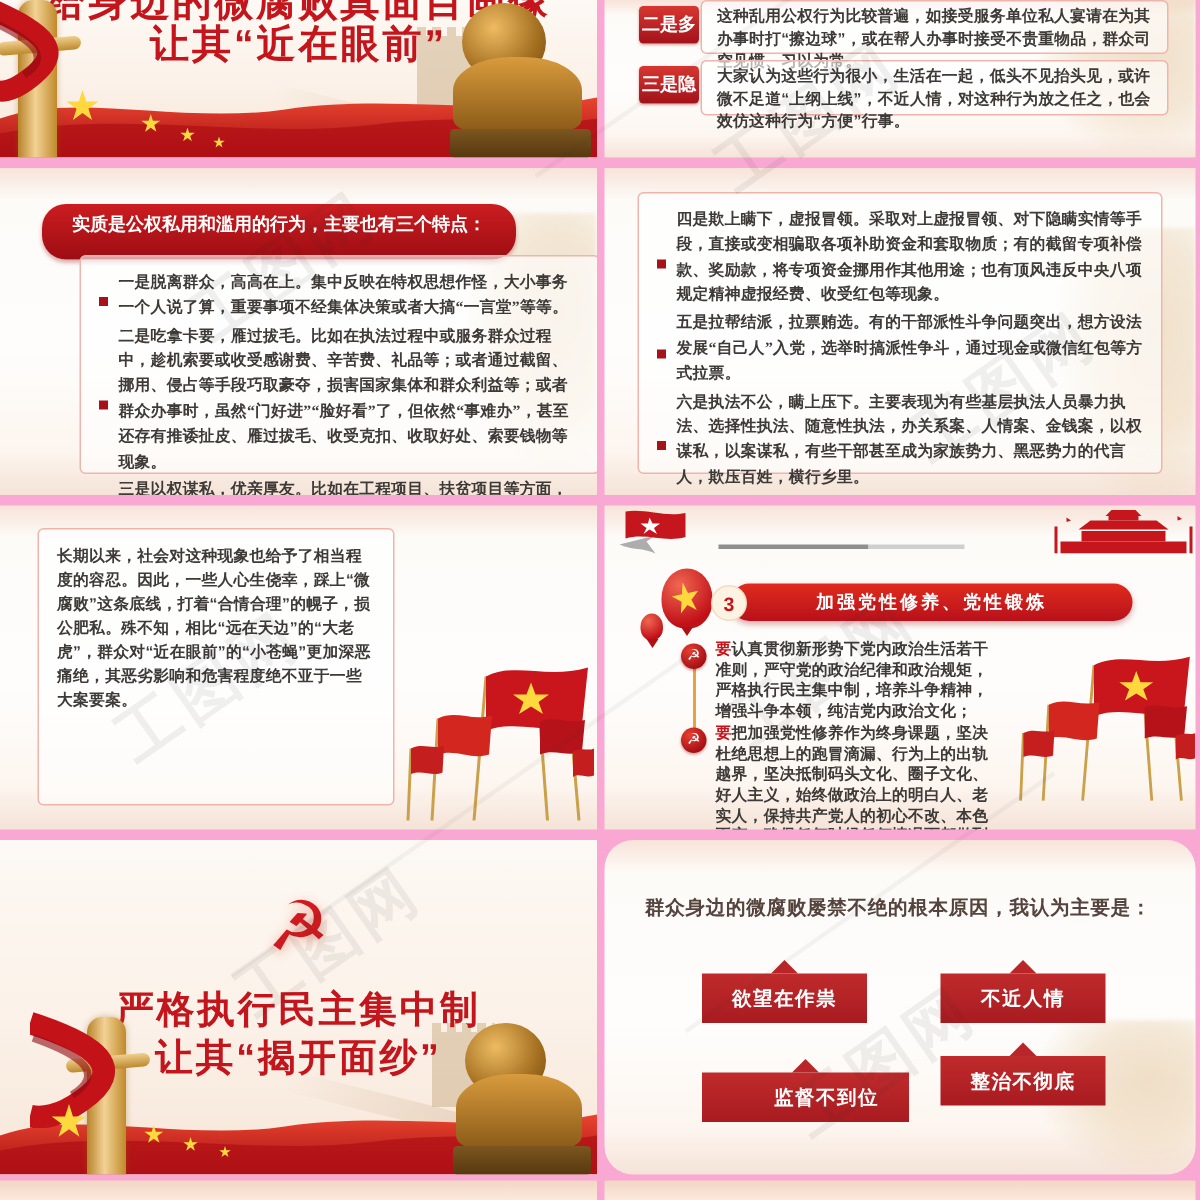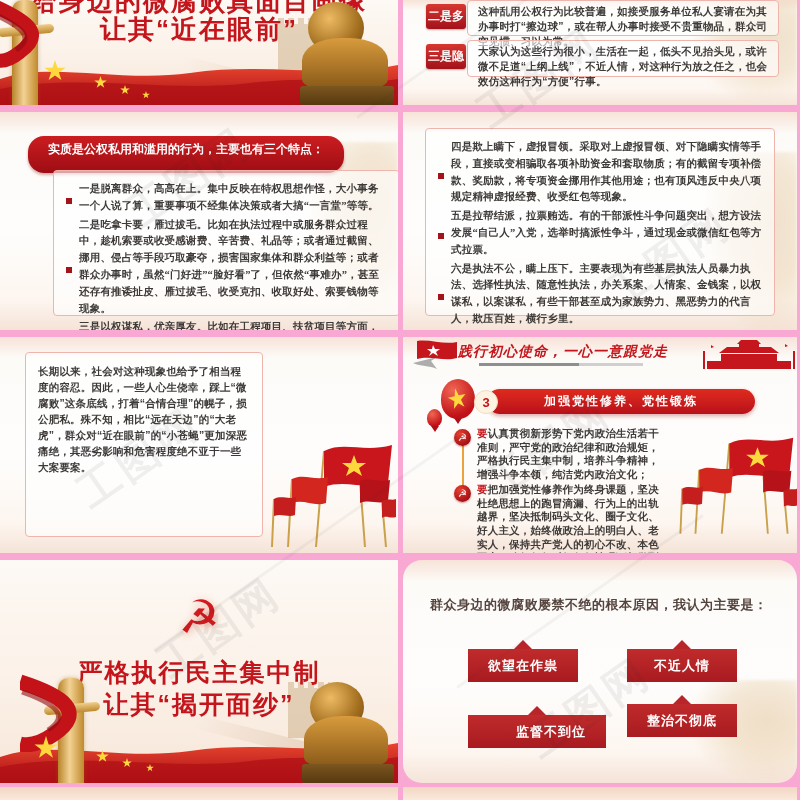--- a/index.html
+++ b/index.html
@@ -193,21 +193,20 @@
       <polygon points="92,18 95,26 104,26 97,31 100,39 92,34 84,39 87,31 80,26 89,26" fill="#ffd83e"></polygon>
     </svg>
   </section>
 
   <section class="slide text-slide" style="left:403px;top:337px;width:394px;height:216px;">
     <svg class="banner-flag" style="left:8px;top:2px;" width="48" height="32" viewBox="0 0 48 32">
       <path d="M2,24 C10,28 18,26 26,30 L20,22 26,18 Z" fill="#9a9a9a" opacity=".8"></path>
       <path d="M6,2 C20,0 32,6 46,3 L46,19 C32,23 20,16 6,20 Z" fill="#c4161c"></path>
       <polygon points="22,6 24,10 29,10 25,13 27,17 22,14 18,17 20,13 16,10 21,10" fill="#fff"></polygon>
     </svg>
-    <div class="banner-txt" style="left:55px;top:6px;">践行初心使命，一心一意跟党走</div>
     <div class="banner-bar-d" style="left:76px;top:26px;width:100px;"></div>
     <div class="banner-bar-l" style="left:176px;top:26px;width:64px;"></div>
     <svg class="tiananmen" style="left:298px;top:2px;" width="96" height="30" viewBox="0 0 96 30">
       <g fill="#c4161c">
         <rect x="6" y="22" width="84" height="8"></rect>
         <rect x="20" y="15" width="56" height="7"></rect>
         <path d="M18,14 L78,14 L70,8 L26,8 Z"></path>
         <rect x="38" y="5" width="20" height="3"></rect>
         <path d="M36,5 L60,5 L56,1 L40,1 Z"></path>
         <rect x="2" y="12" width="2" height="18"></rect>

